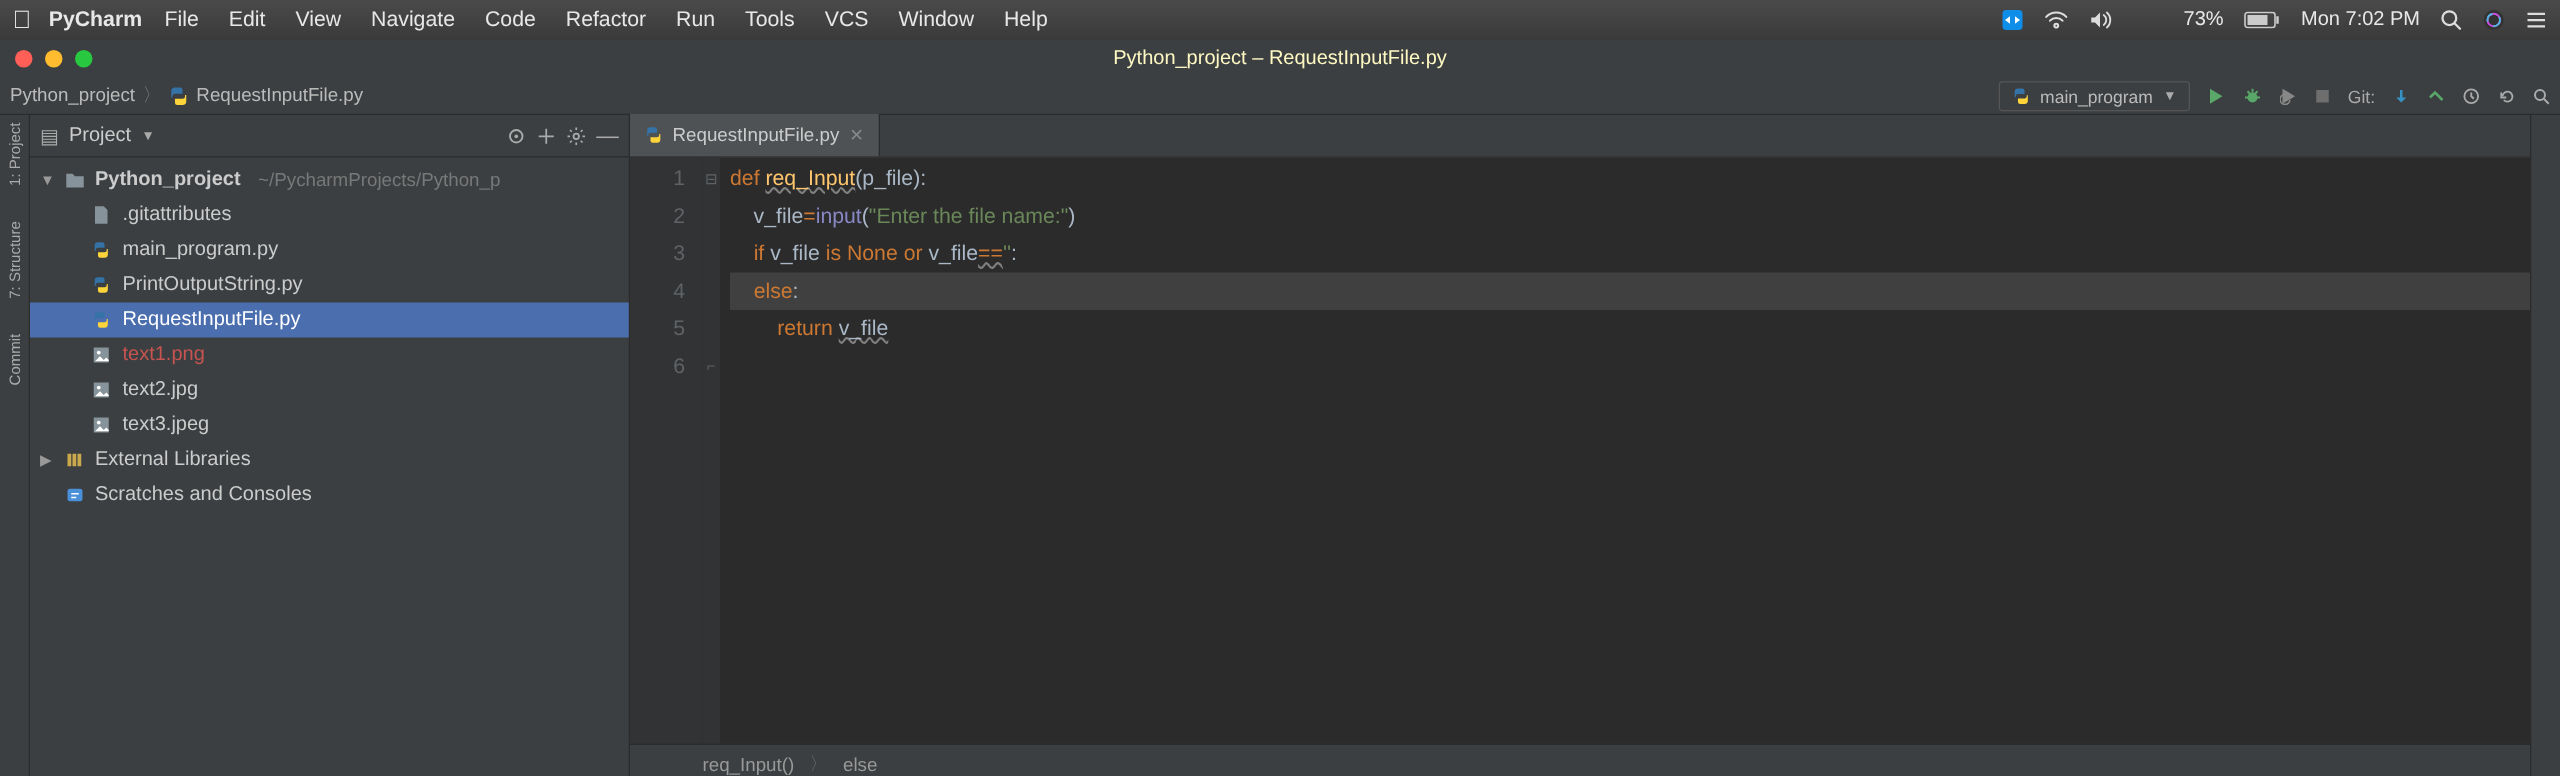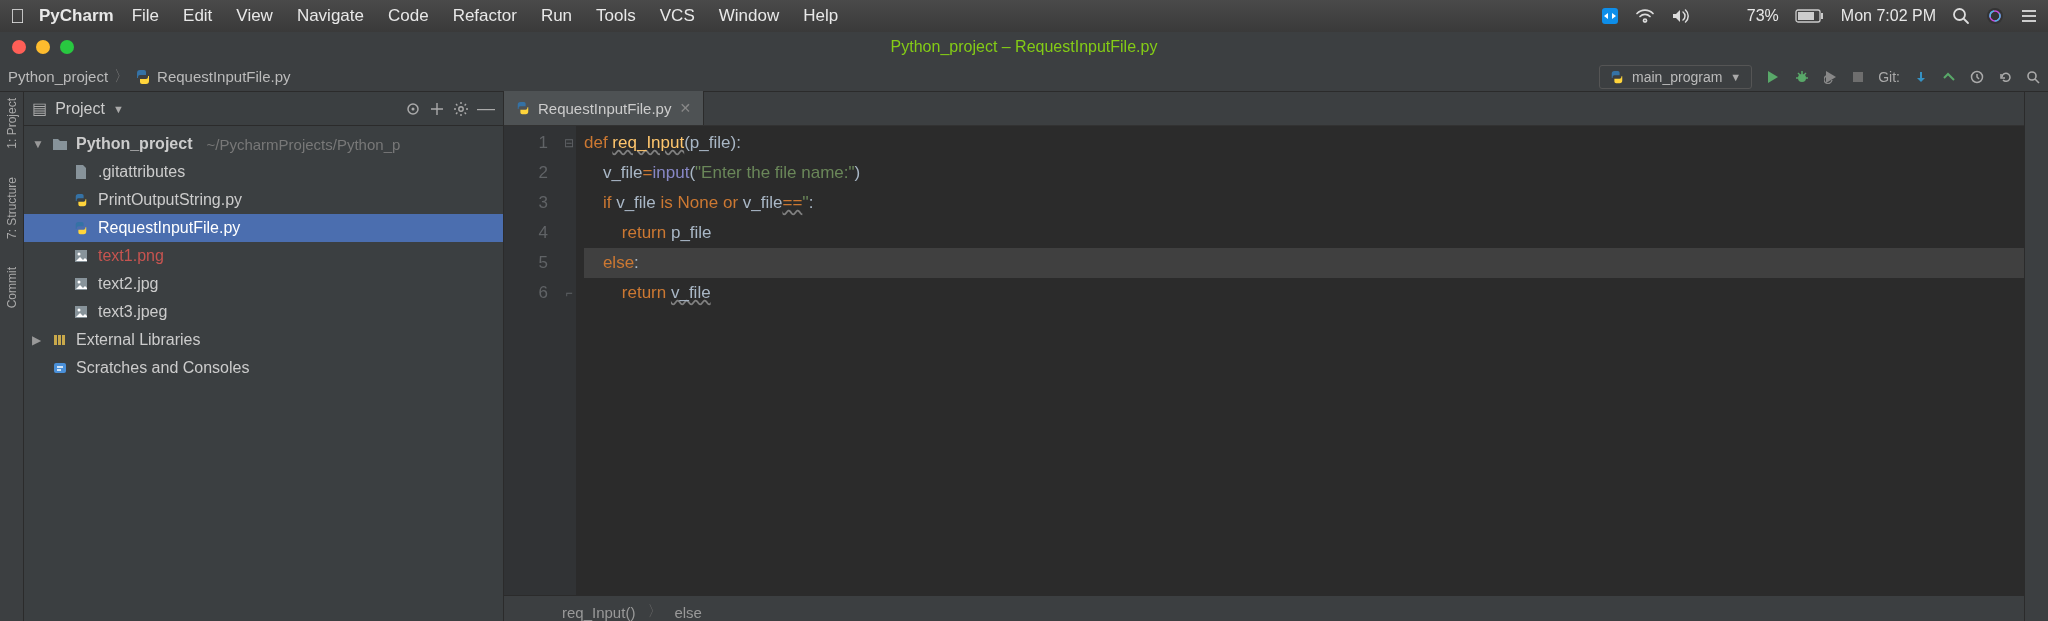--- a/index.html
+++ b/index.html
@@ -15,21 +15,21 @@
 .menubar .right .clock { font-size: 16px; }
 .menubar .right .icon { display: inline-flex; }
 
 
 .titlebar { height: 30px; background: #3c3f41; display: flex; align-items: center; position: relative; }
 .traffic { display: flex; gap: 10px; padding-left: 12px; }
 .traffic .dot { width: 14px; height: 14px; border-radius: 50%; }
 .traffic .red { background: #ff5f57; }
 .traffic .yellow { background: #febc2e; }
 .traffic .green { background: #28c840; }
-.window-title { position: absolute; left: 50%; transform: translateX(-50%); color: #84cc16; font-size: 16px; }
+.window-title { position: absolute; left: 50%; transform: translateX(-50%); color: #fef9c3; font-size: 16px; }
 
 
 .navbar { height: 30px; background: #3c3f41; display: flex; align-items: center; border-bottom: 1px solid #2b2b2b; padding: 0 8px; }
 .breadcrumb { display: flex; align-items: center; gap: 6px; font-size: 15px; color: #bbb; }
 .breadcrumb .sep { color: #777; }
 .breadcrumb .pyicon { display: inline-flex; }
 .navbar-right { margin-left: auto; display: flex; align-items: center; gap: 14px; }
 .run-config { background: #3c3f41; border: 1px solid #555; border-radius: 3px; padding: 3px 10px; display: flex; align-items: center; gap: 8px; font-size: 14px; color: #bbb; }
 .navbar-right .icon { display: inline-flex; cursor: pointer; }
 .git-label { color: #aaa; font-size: 14px; }
@@ -295,20 +295,30 @@
         <span class="label">.gitattributes</span>
       </div>
       <div class="tree-row l1">
         <span class="arrow"></span>
         <span class="ficon">
             <svg width="14" height="14" viewBox="0 0 16 16">
               <path d="M5 1h4a2 2 0 0 1 2 2v3H5a2 2 0 0 0-2 2v1H2V4a3 3 0 0 1 3-3z" fill="#3572A5"></path>
               <path d="M11 15H7a2 2 0 0 1-2-2v-3h6a2 2 0 0 0 2-2V7h1v5a3 3 0 0 1-3 3z" fill="#FFD43B"></path>
             </svg>
           </span>
+        <span class="label">main_program.py</span>
+      </div>
+      <div class="tree-row l1">
+        <span class="arrow"></span>
+        <span class="ficon">
+            <svg width="14" height="14" viewBox="0 0 16 16">
+              <path d="M5 1h4a2 2 0 0 1 2 2v3H5a2 2 0 0 0-2 2v1H2V4a3 3 0 0 1 3-3z" fill="#3572A5"></path>
+              <path d="M11 15H7a2 2 0 0 1-2-2v-3h6a2 2 0 0 0 2-2V7h1v5a3 3 0 0 1-3 3z" fill="#FFD43B"></path>
+            </svg>
+          </span>
         <span class="label">PrintOutputString.py</span>
       </div>
       <div class="tree-row l1 selected">
         <span class="arrow"></span>
         <span class="ficon">
             <svg width="14" height="14" viewBox="0 0 16 16">
               <path d="M5 1h4a2 2 0 0 1 2 2v3H5a2 2 0 0 0-2 2v1H2V4a3 3 0 0 1 3-3z" fill="#3572A5"></path>
               <path d="M11 15H7a2 2 0 0 1-2-2v-3h6a2 2 0 0 0 2-2V7h1v5a3 3 0 0 1-3 3z" fill="#FFD43B"></path>
             </svg>
           </span>
@@ -396,21 +406,20 @@
           <div></div>
           <div></div>
           <div></div>
           <div></div>
           <div>⌐</div>
         </div>
       <div class="code" id="code">
           <div class="line"><span class="kw">def </span><span class="fn uline">req_Input</span><span class="id">(p_file):</span></div>
           <div class="line"><span class="id">    v_file</span><span class="kw">=</span><span class="builtin">input</span><span class="id">(</span><span class="str">"Enter the file name:"</span><span class="id">)</span></div>
           <div class="line"><span class="id">    </span><span class="kw">if </span><span class="id">v_file </span><span class="kw">is </span><span class="kw">None </span><span class="kw">or </span><span class="id">v_file</span><span class="kw uline">==</span><span class="str">''</span><span class="id">:</span></div>
-          <div class="line"><span class="id">        </span><span class="kw">return </span><span class="id">p_file</span></div>
           <div class="line hl"><span class="id">    </span><span class="kw">else</span><span class="id">:</span></div>
           <div class="line"><span class="id">        </span><span class="kw">return </span><span class="id uline">v_file</span></div>
         </div>
     </div>
     <div class="editor-statusbar">
       <span>req_Input()</span>
       <span style="color:#666;">〉</span>
       <span>else</span>
     </div>
   </div>

